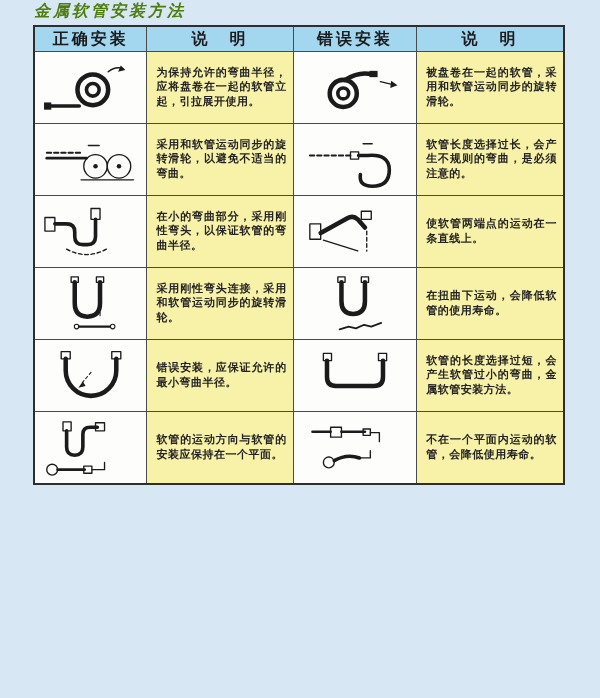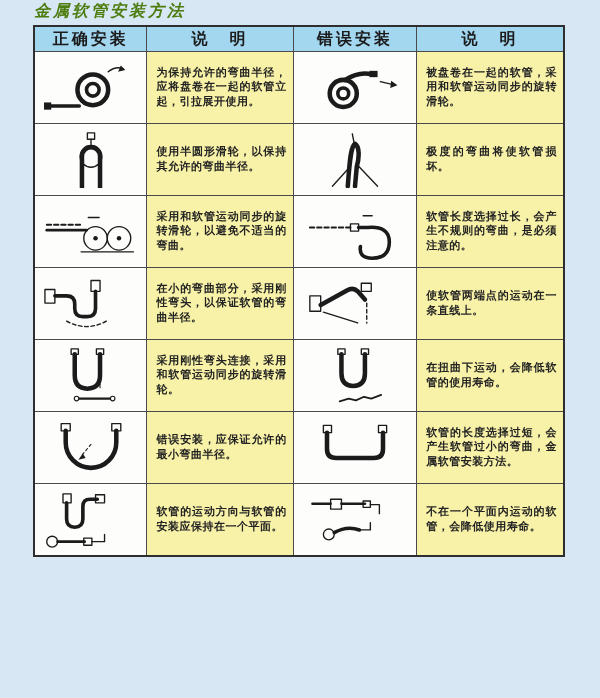--- a/index.html
+++ b/index.html
@@ -111,44 +111,20 @@
               <path d="M44 22 q16 -10 30 -6" stroke-width="5"></path>
               <rect x="71" y="12" width="9" height="7" fill="#1b1b1b" stroke="none"></rect>
               <path d="M83 24 l13 3" stroke-width="1.5"></path>
               <path d="M95 23 l7 5 -8 3 z" fill="#1b1b1b" stroke="none"></path>
             </svg>
           </div>
     </td>
     <td class="desc">被盘卷在一起的软管，采用和软管运动同步的旋转滑轮。</td>
   </tr>
 
-  <tr>
-    <td class="img">
-      <div class="icon">
-            <svg viewBox="0 0 110 62" fill="none" stroke="#1b1b1b" stroke-linecap="round" stroke-linejoin="round">
-              <rect x="51" y="1" width="8" height="7" stroke-width="1.5"></rect>
-              <line x1="55" y1="8" x2="55" y2="15" stroke-width="1.5"></line>
-              <circle cx="55" cy="27" r="12" stroke-width="1.5"></circle>
-              <path d="M45 61 V27 a10 10 0 0 1 20 0 V61" stroke-width="5"></path>
-            </svg>
-          </div>
-    </td>
-    <td class="desc">使用半圆形滑轮，以保持其允许的弯曲半径。</td>
-    <td class="img">
-      <div class="icon">
-            <svg viewBox="0 0 110 62" fill="none" stroke="#1b1b1b" stroke-linecap="round" stroke-linejoin="round">
-              <path d="M47 60 C49 34 50 16 55 13 C60 16 60 28 57 38 L55 60" stroke-width="5"></path>
-              <line x1="50" y1="38" x2="30" y2="60" stroke-width="1.5"></line>
-              <line x1="59" y1="38" x2="80" y2="60" stroke-width="1.5"></line>
-              <line x1="54" y1="12" x2="52" y2="2" stroke-width="1.5"></line>
-            </svg>
-          </div>
-    </td>
-    <td class="desc">极度的弯曲将使软管损坏。</td>
-  </tr>
 
   <tr>
     <td class="img">
       <div class="icon">
             <svg viewBox="0 0 110 62" fill="none" stroke="#1b1b1b" stroke-linecap="round" stroke-linejoin="round">
               <path d="M6 23 H44" stroke-width="2" stroke-dasharray="5 3"></path>
               <path d="M6 29 H50" stroke-width="3"></path>
               <circle cx="60" cy="38" r="13" stroke-width="1.5"></circle>
               <circle cx="60" cy="38" r="2.5" fill="#1b1b1b" stroke="none"></circle>
               <circle cx="86" cy="38" r="13" stroke-width="1.5"></circle>

